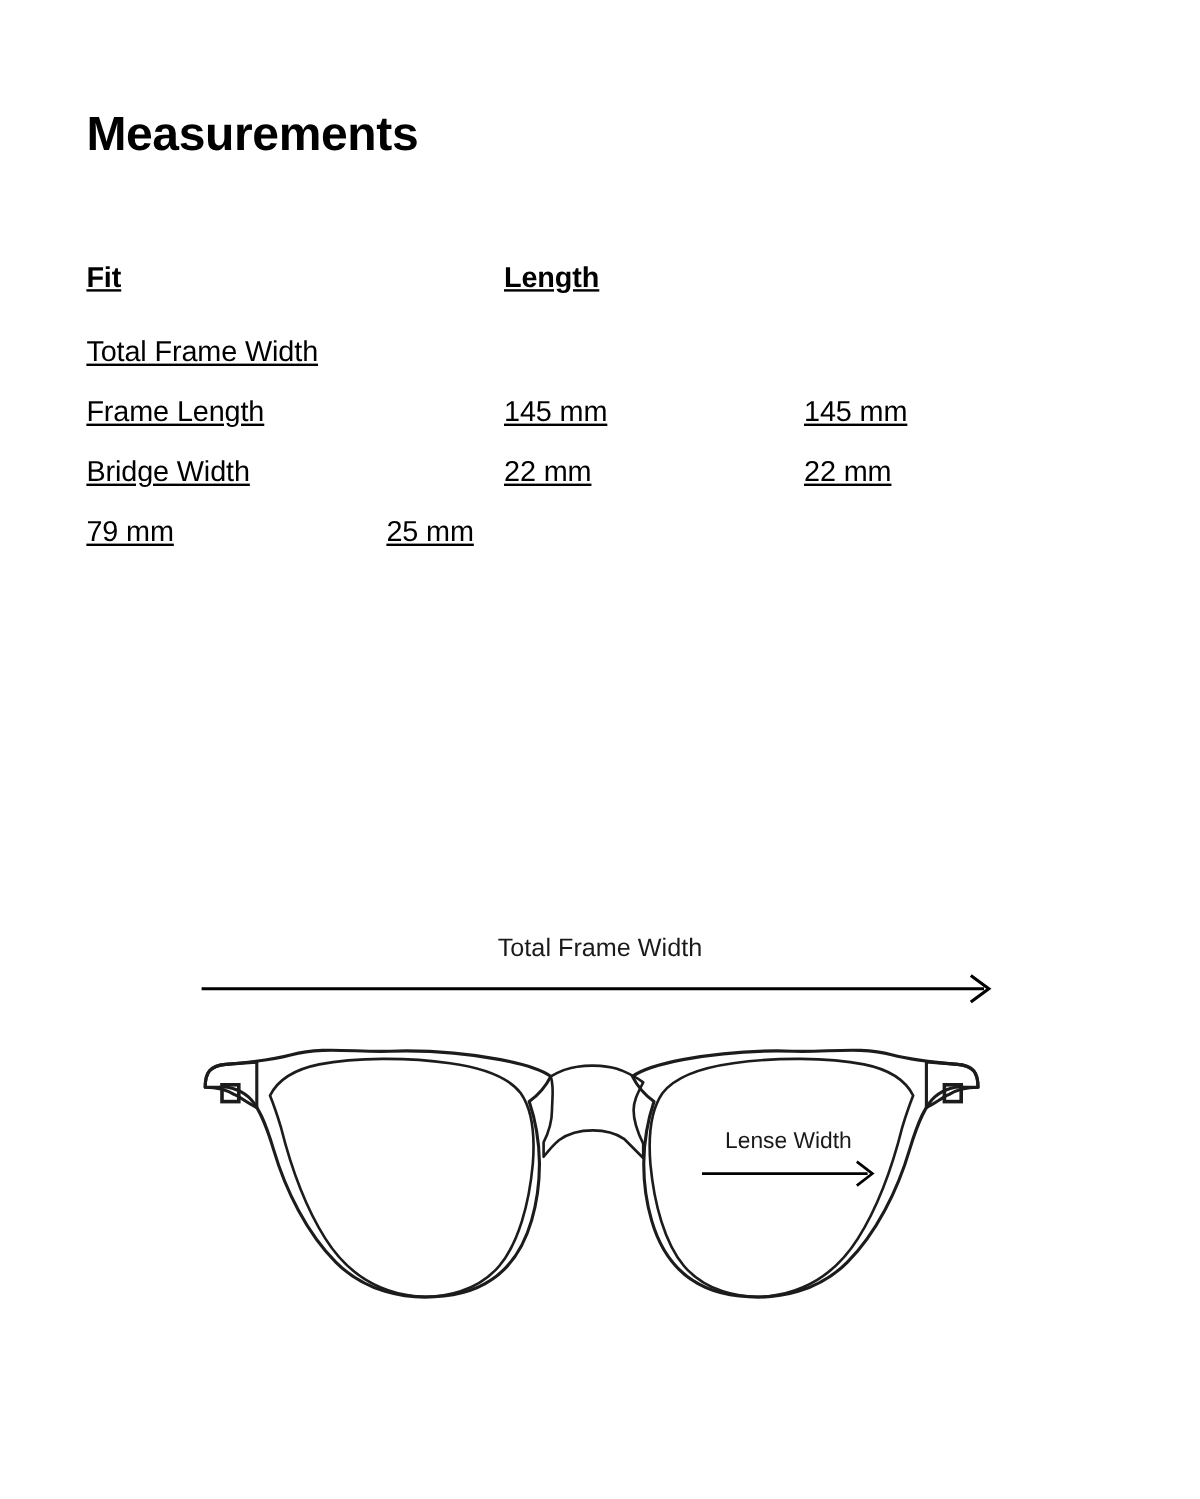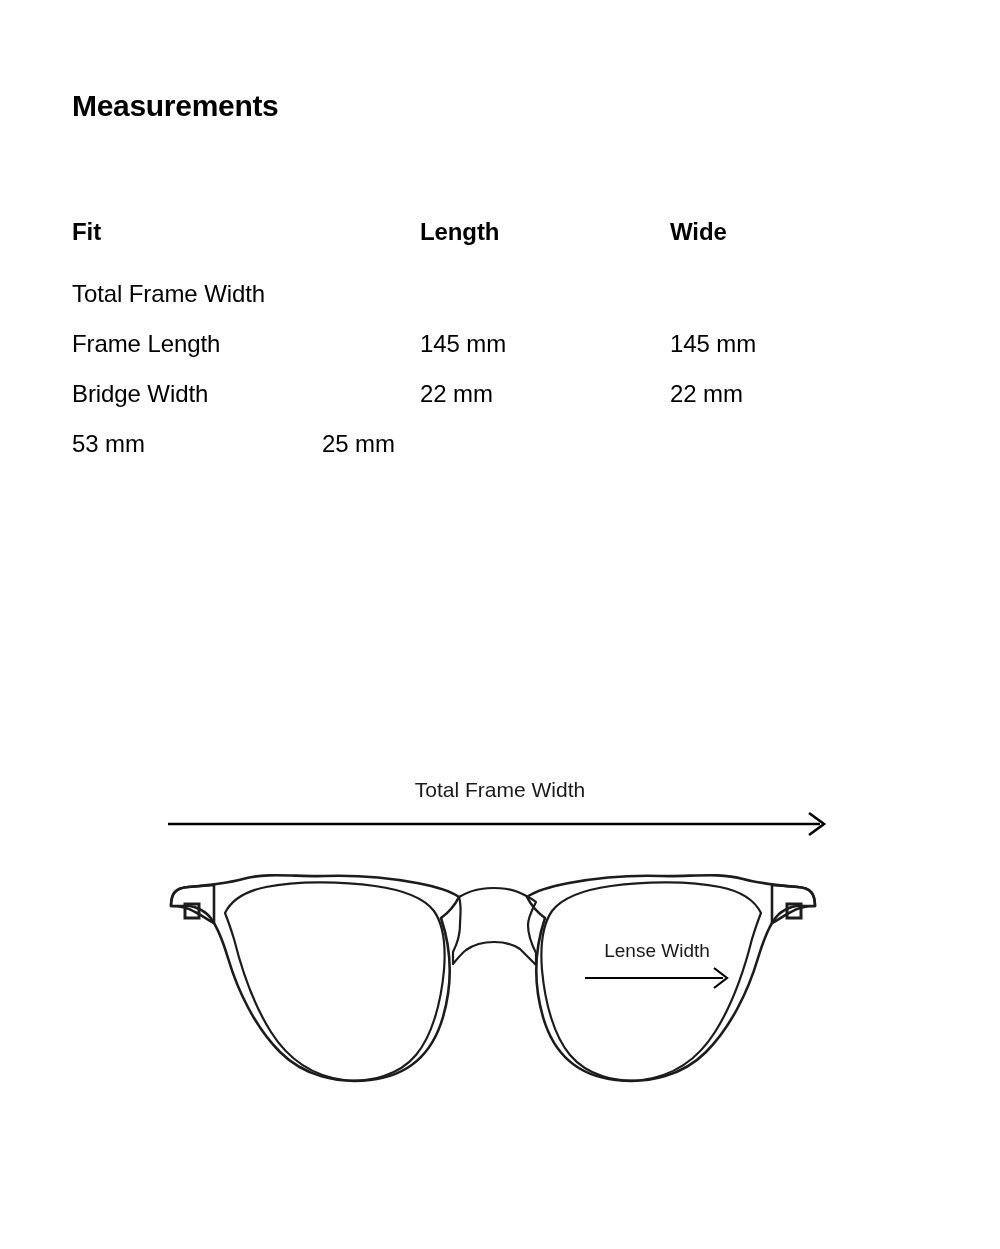--- a/index.html
+++ b/index.html
@@ -18,33 +18,34 @@
   .page {
     position: absolute;
     inset: 0;
   }
 
   
   #page-title {
     position: absolute;
     left: 72px;
     top: 88px;
-    font-size: 30px;
+    font-size: 40px;
     font-weight: 700;
     letter-spacing: -0.3px;
     color: #000;
     line-height: 1.2;
   }
 
   
   #spec-table {
     position: absolute;
     left: 72px;
     top: 218px;
     width: 800px;
+    text-decoration: underline;
   }
   .spec-row {
     display: flex;
     align-items: baseline;
     height: 50px;
   }
   .spec-row.header-row {
     height: 62px;
   }
   .col-fit   { width: 348px; flex: 0 0 348px; }
@@ -139,41 +140,40 @@
 
 <div class="page">
 
   <div id="page-title">Measurements</div>
 
   <div id="spec-table">
 
     <div class="spec-row header-row">
       <div class="cell col-fit">Fit</div>
       <div class="cell col-reg">Length</div>
-      <div class="cell col-wide">Wide</div>
     </div>
 
     <div class="spec-row data-row">
       <div class="cell col-fit">Total Frame Width</div>
     </div>
 
     <div class="spec-row data-row">
       <div class="cell col-fit">Frame Length</div>
       <div class="cell col-reg">145 mm</div>
       <div class="cell col-wide">145 mm</div>
     </div>
 
     <div class="spec-row data-row">
       <div class="cell col-fit">Bridge Width</div>
       <div class="cell col-reg">22 mm</div>
       <div class="cell col-wide">22 mm</div>
     </div>
 
     <div class="spec-row data-row">
-      <div class="cell col-reg">53 mm</div>
+      <div class="cell col-reg">79 mm</div>
       <div class="cell col-wide">25 mm</div>
     </div>
 
   </div>
 
   <div id="diagram">
     <svg viewBox="0 0 1000 360" xmlns="http://www.w3.org/2000/svg">
 
       <text class="dim-label" x="500" y="42">Total Frame Width</text>
 

